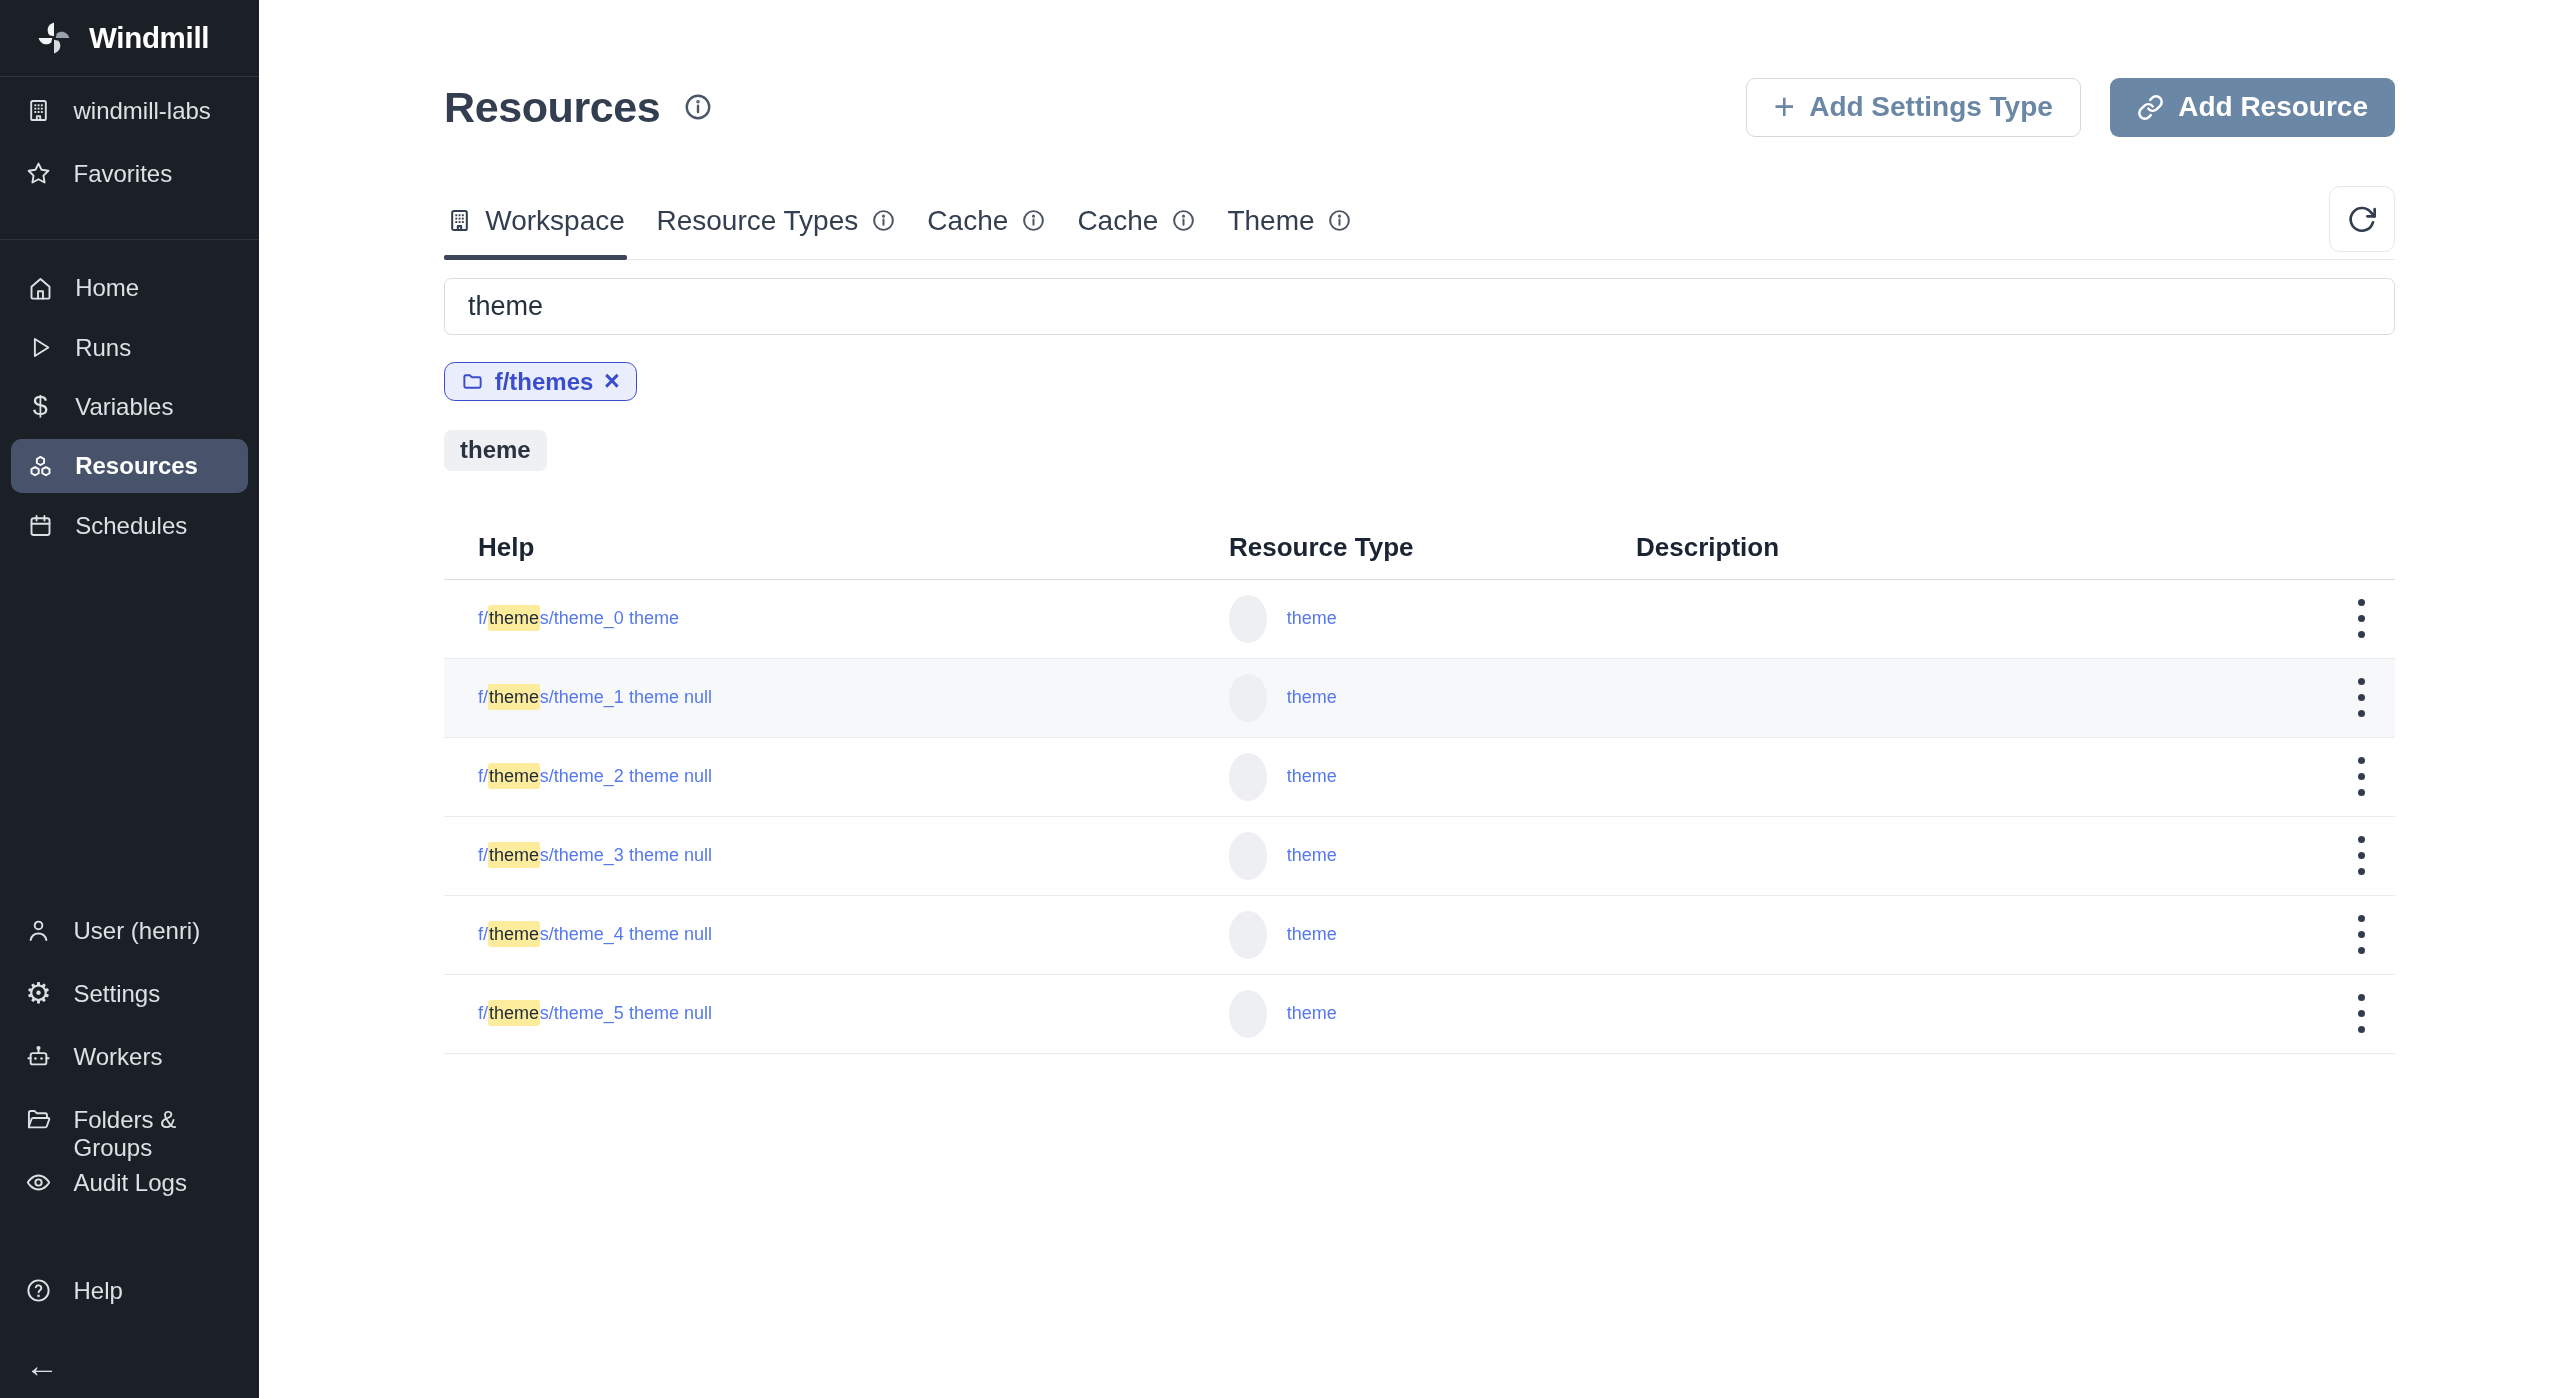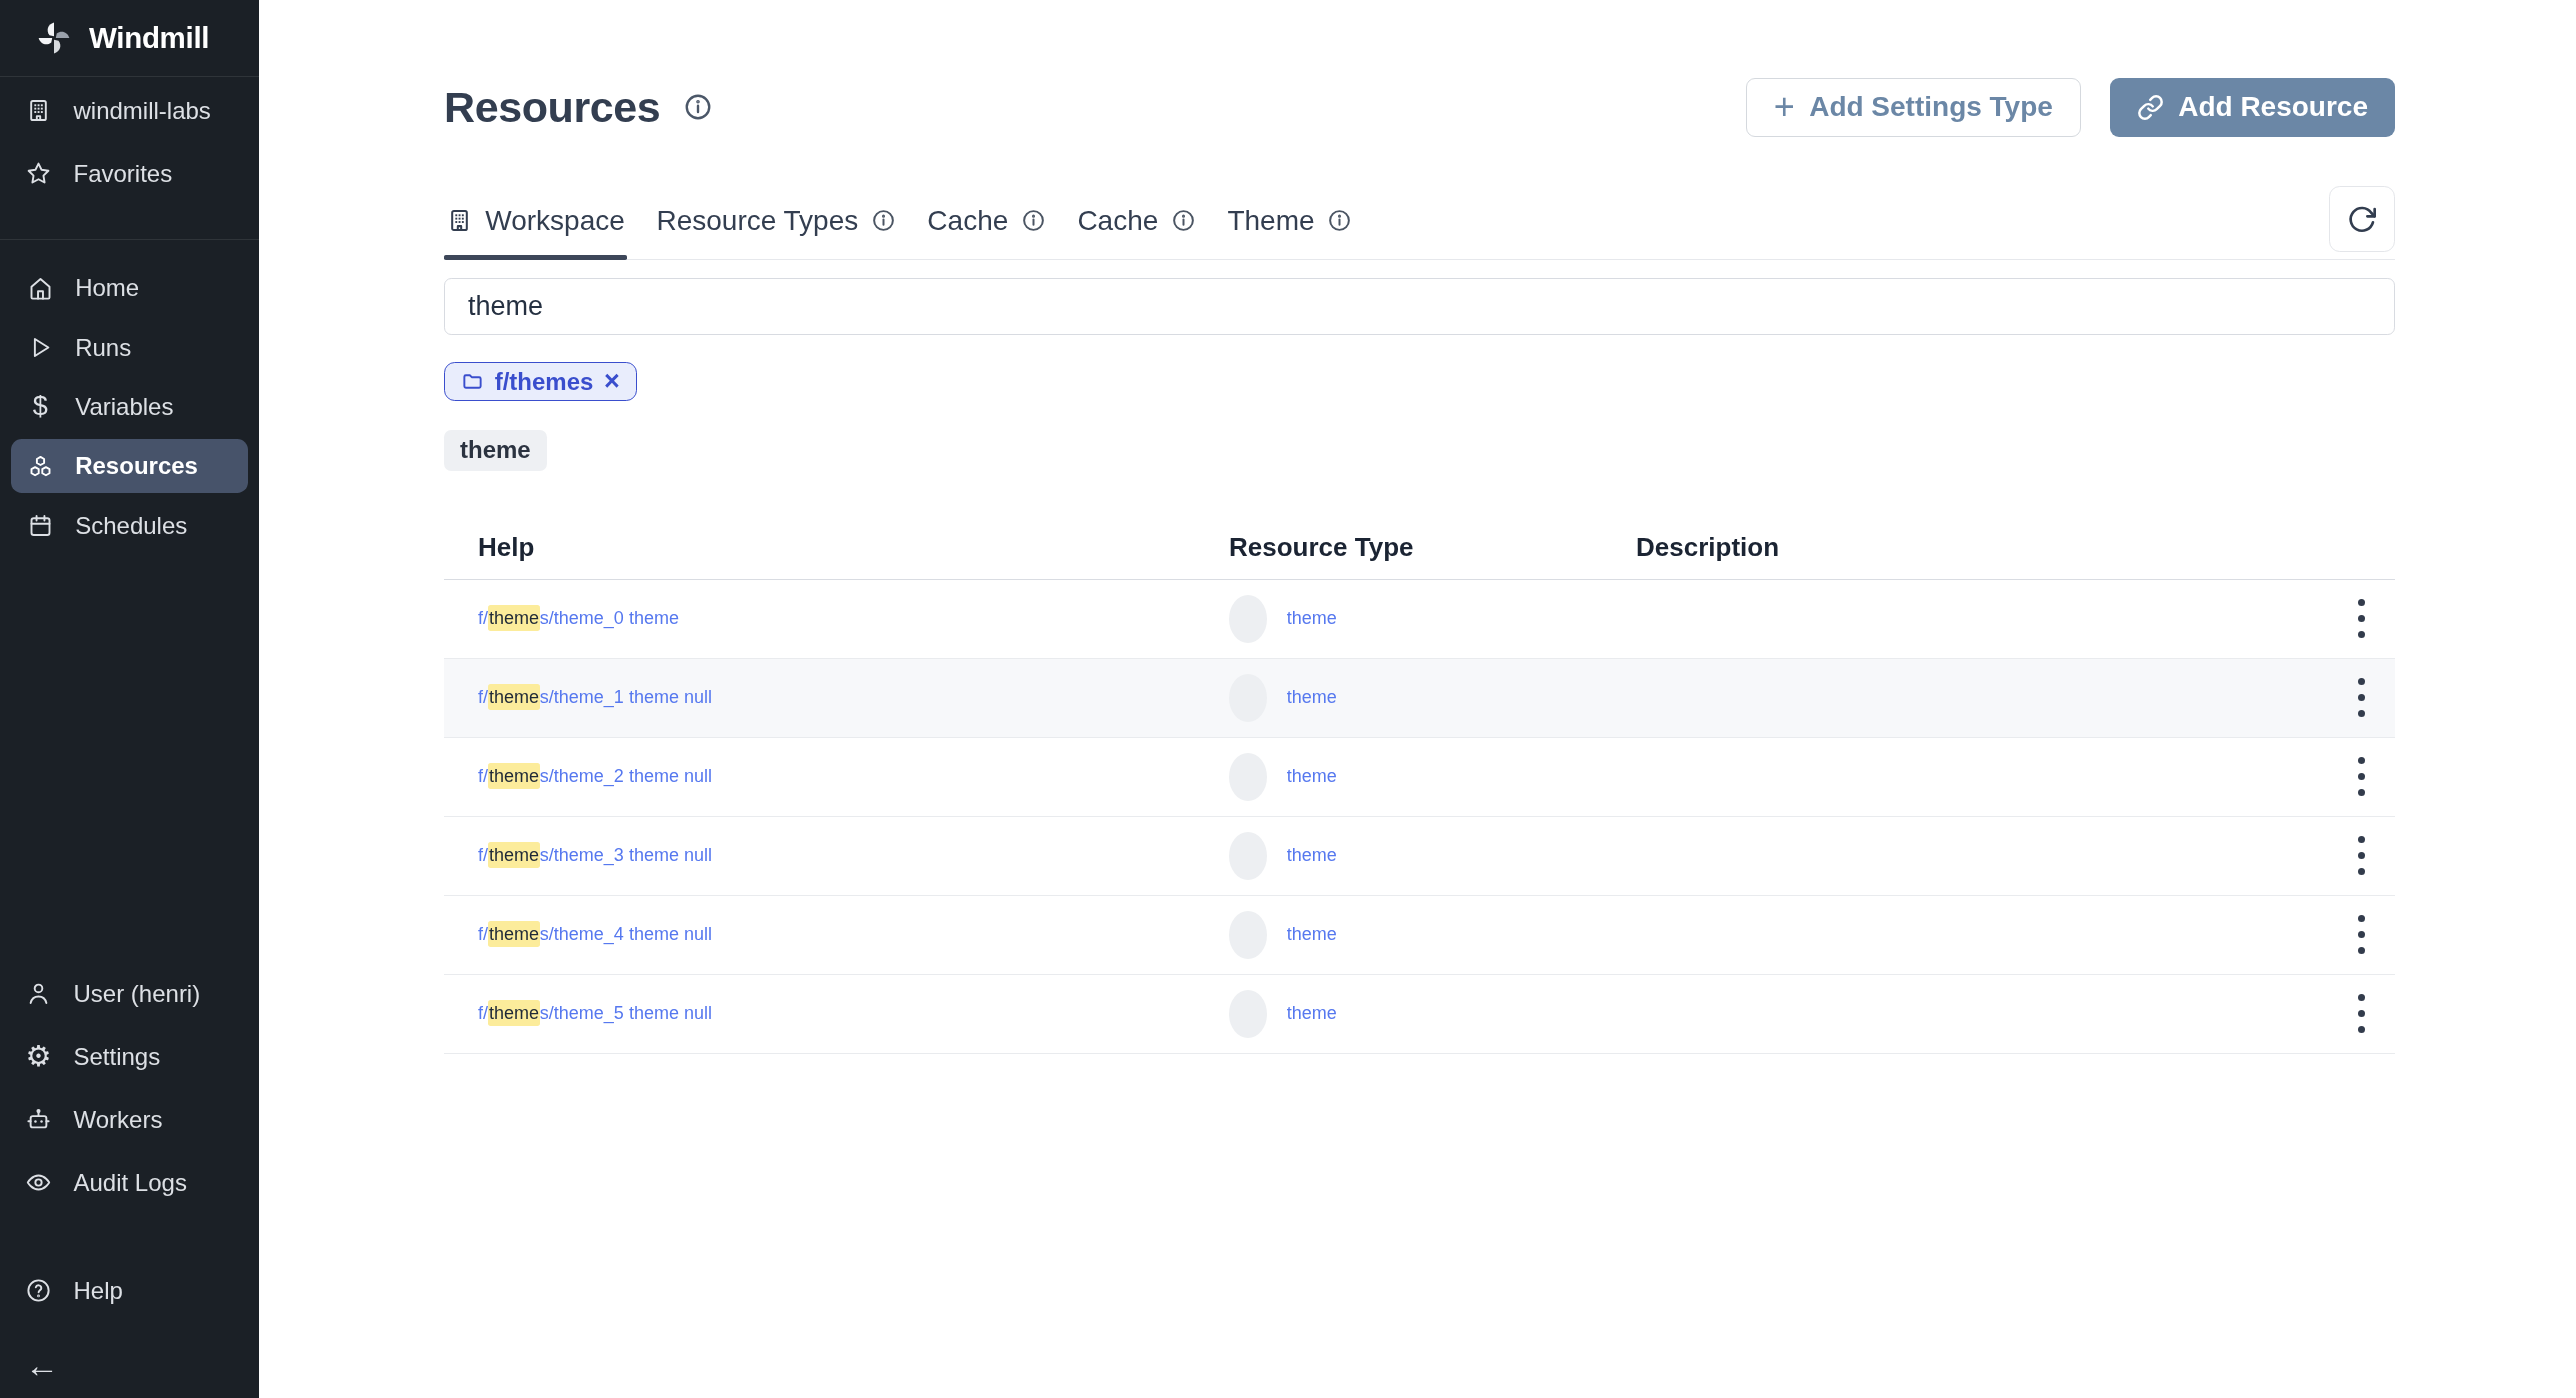--- a/index.html
+++ b/index.html
@@ -216,20 +216,29 @@
               <circle cx="9.3" cy="13.8" r="1.1"></circle>
               <circle cx="14.7" cy="13.8" r="1.1"></circle>
             </g>
         </svg>
       </span>
       <span>Workers</span>
     </div>
     <div class="side-item">
       <span class="icon-30">
         <svg viewBox="0 0 24 24" fill="none" stroke="#dde0e5" stroke-width="1.7" stroke-linecap="round" stroke-linejoin="round">
+          <path d="M3.5 18V6a1.5 1.5 0 0 1 1.5-1.5h3.6l2 2h7.4A1.5 1.5 0 0 1 19.5 8v1.5"></path>
+          <path d="M3.5 18l2.3-6.4a1.5 1.5 0 0 1 1.4-1h13.4a1 1 0 0 1 .95 1.35L19.4 18a1.5 1.5 0 0 1-1.4 1H3.5z"></path>
+        </svg>
+      </span>
+      <span>Folders &amp; Groups</span>
+    </div>
+    <div class="side-item">
+      <span class="icon-30">
+        <svg viewBox="0 0 24 24" fill="none" stroke="#dde0e5" stroke-width="1.7" stroke-linecap="round" stroke-linejoin="round">
           <path d="M2.5 12S6 5.8 12 5.8 21.5 12 21.5 12 18 18.2 12 18.2 2.5 12 2.5 12z"></path>
           <circle cx="12" cy="12" r="2.8"></circle>
         </svg>
       </span>
       <span>Audit Logs</span>
     </div>
 
     <div class="side-item help-row">
       <span class="icon-30">
         <svg viewBox="0 0 24 24" fill="none" stroke="#dde0e5" stroke-width="1.7" stroke-linecap="round">

